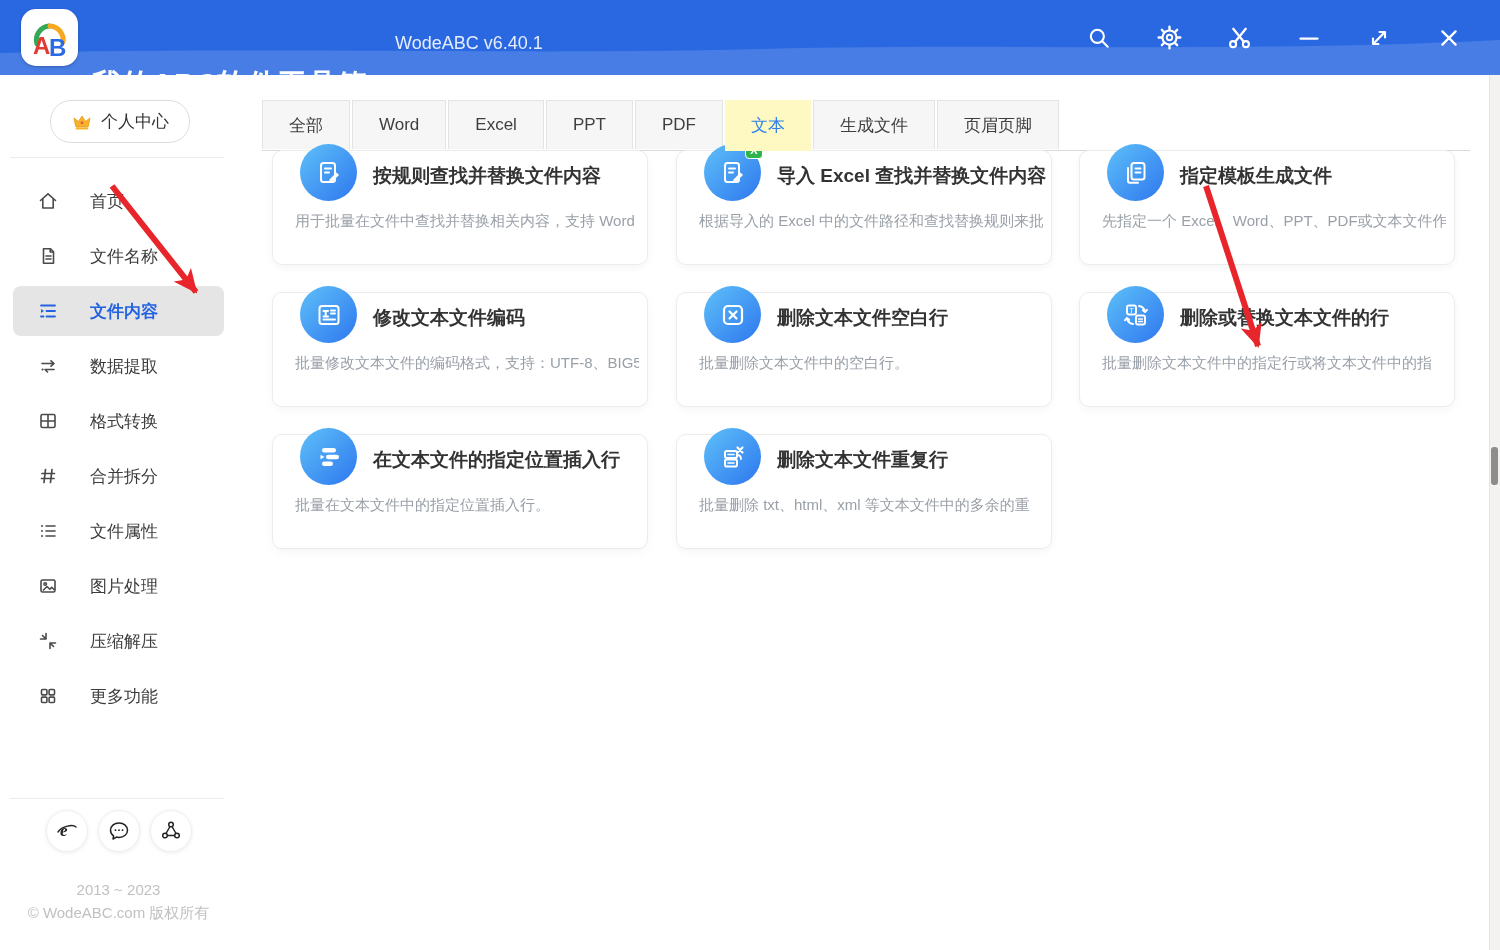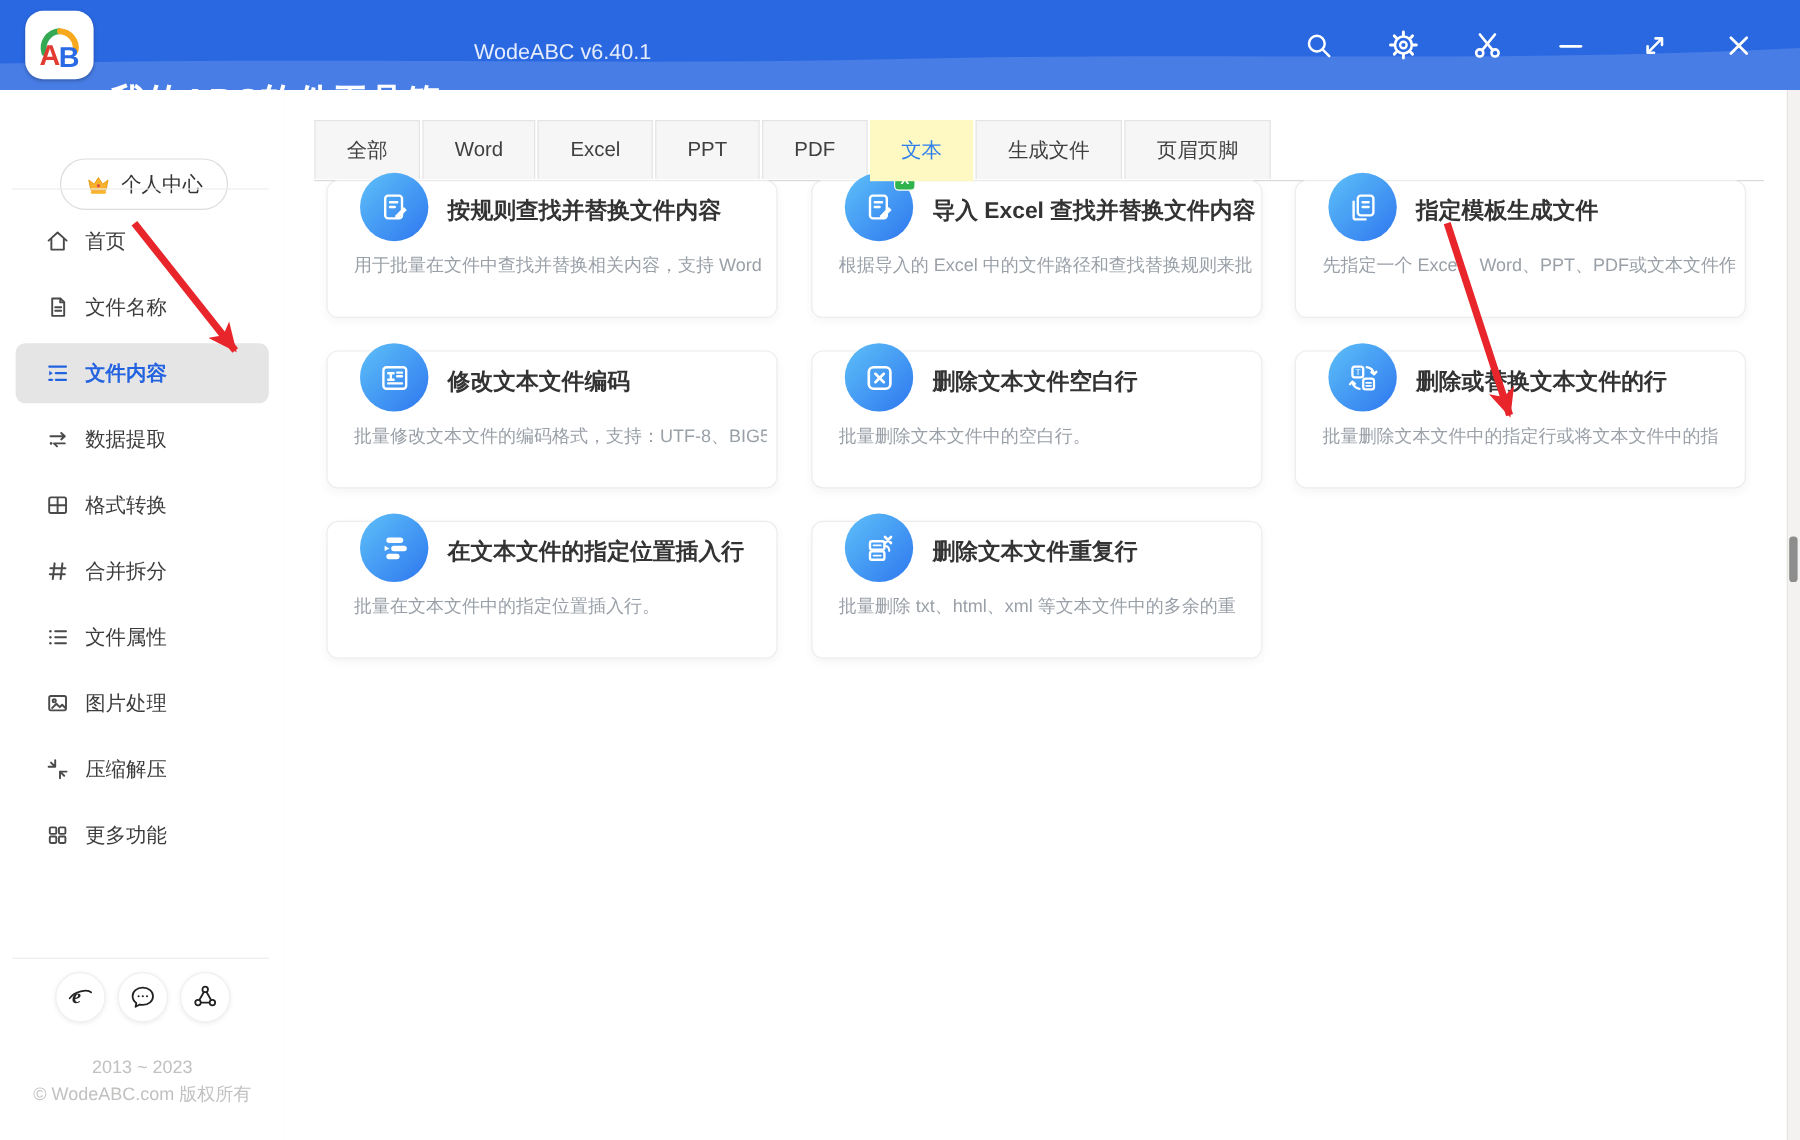--- a/index.html
+++ b/index.html
@@ -14,25 +14,25 @@
   .logo{position:absolute;left:21px;top:9px;width:57px;height:57px;background:#ffffff;border-radius:15px;
         box-shadow:0 1px 3px rgba(0,0,0,.25);display:flex;align-items:center;justify-content:center;}
   .app-title{position:absolute;left:92px;top:17px;font-size:29px;font-weight:bold;color:#ffffff;letter-spacing:1px;margin-top:48px;}
   .app-version{position:absolute;left:395px;top:33px;font-size:18px;color:rgba(255,255,255,.88);}
   .tb-icons{position:absolute;right:16px;top:0;height:75px;display:flex;align-items:center;}
   .tb-btn{width:70px;height:75px;display:flex;align-items:center;justify-content:center;cursor:pointer;}
   .tb-btn svg{display:block;}
   
   .sidebar{position:absolute;left:0;top:75px;width:237px;height:875px;background:#ffffff;border-right:1px solid #f0f0f0;}
   .vip-btn{position:absolute;left:50px;top:25px;width:138px;height:41px;border:1px solid #dcdcdc;border-radius:21px;
-           background:#fff;display:flex;align-items:center;justify-content:center;gap:8px;font-size:17px;color:#333;cursor:pointer;margin-top:32px;}
+           background:#fff;display:flex;align-items:center;justify-content:center;gap:8px;font-size:17px;color:#333;cursor:pointer;}
   .sb-sep{position:absolute;left:10px;width:214px;height:0;border-top:1px solid #ededed;}
   .menu{position:absolute;left:0;top:101px;width:237px;}
   .menu-item{height:50px;margin:0 13px 5px 13px;border-radius:8px;display:flex;align-items:center;
-             padding-left:25px;gap:13px;font-size:17px;color:#3c3c3c;cursor:pointer;}
+             padding-left:25px;gap:32px;font-size:17px;color:#3c3c3c;cursor:pointer;}
   .menu-item svg{flex:0 0 auto;color:#4a4a4a;}
   .menu-item.active{background:#e5e5e5;color:#2463e0;font-weight:bold;}
   .menu-item.active svg{color:#2463e0;}
   .sb-circles{position:absolute;left:0;top:735px;width:237px;display:flex;justify-content:center;gap:10px;}
   .circle-btn{width:40px;height:40px;border-radius:50%;background:#fff;border:1px solid #f0f0f0;
               box-shadow:0 1px 4px rgba(0,0,0,.08);display:flex;align-items:center;justify-content:center;cursor:pointer;}
   .sb-footer{position:absolute;left:0;top:803px;width:237px;text-align:center;color:#c2c1c0;font-size:15px;line-height:23px;}
   
   .main{position:absolute;left:237px;top:75px;width:1253px;height:875px;background:#ffffff;}
   .tabs{position:absolute;left:25px;top:25px;right:20px;height:50px;display:flex;border-bottom:1px solid #d9d9d9;}

